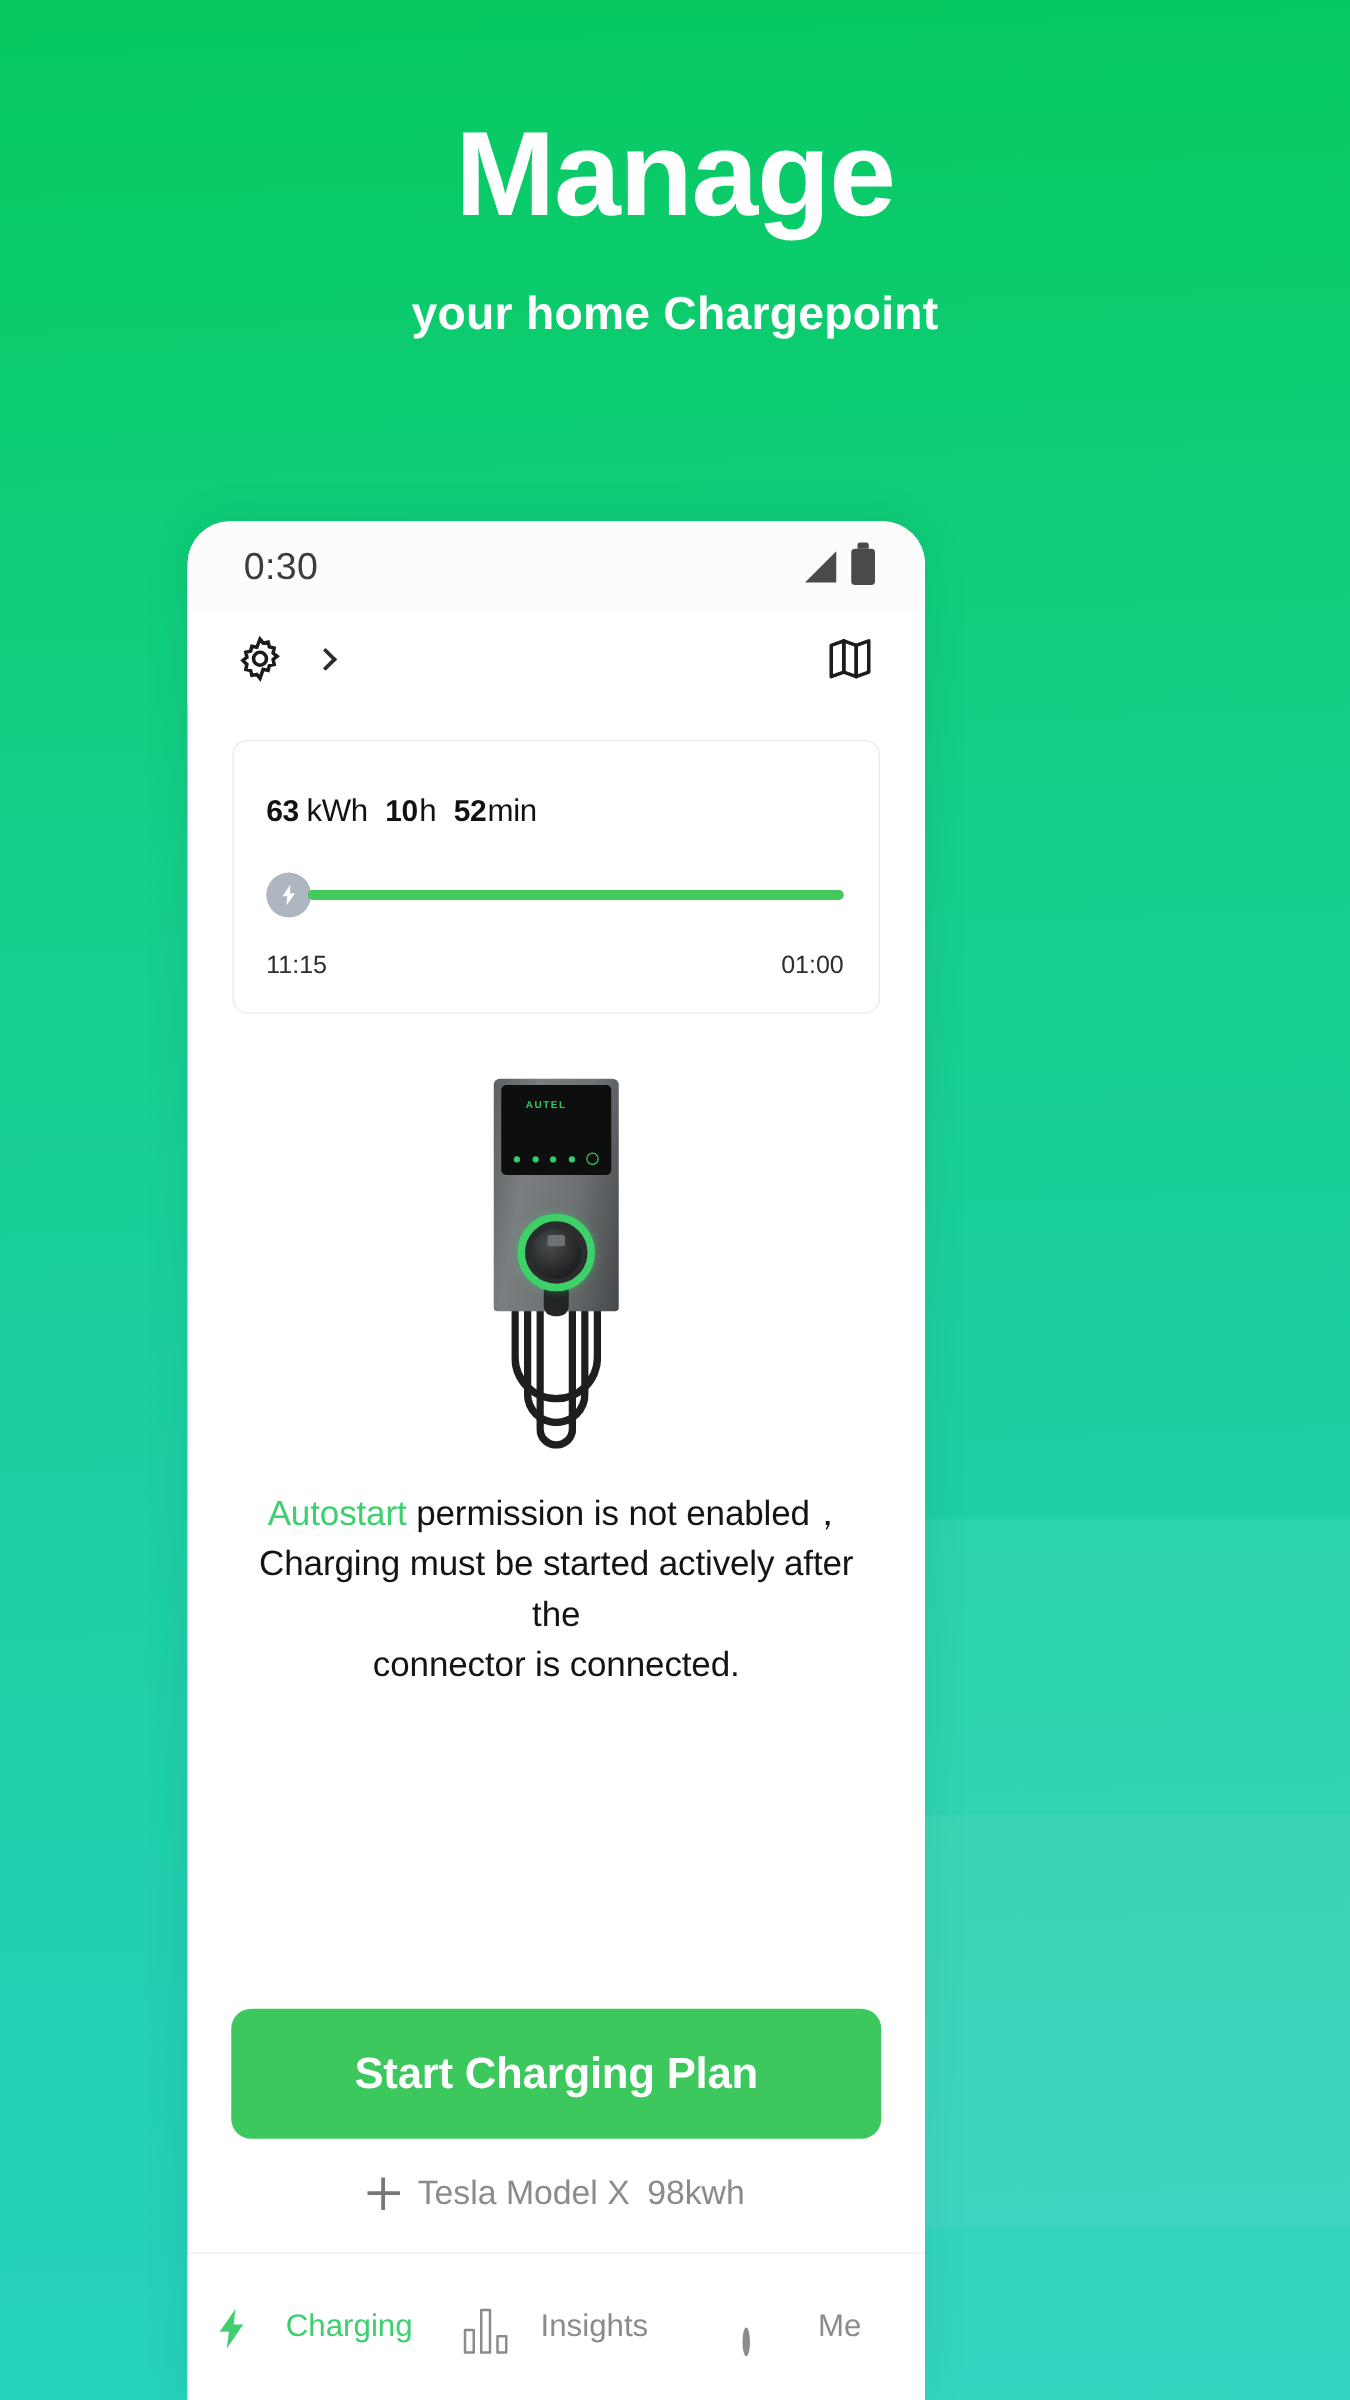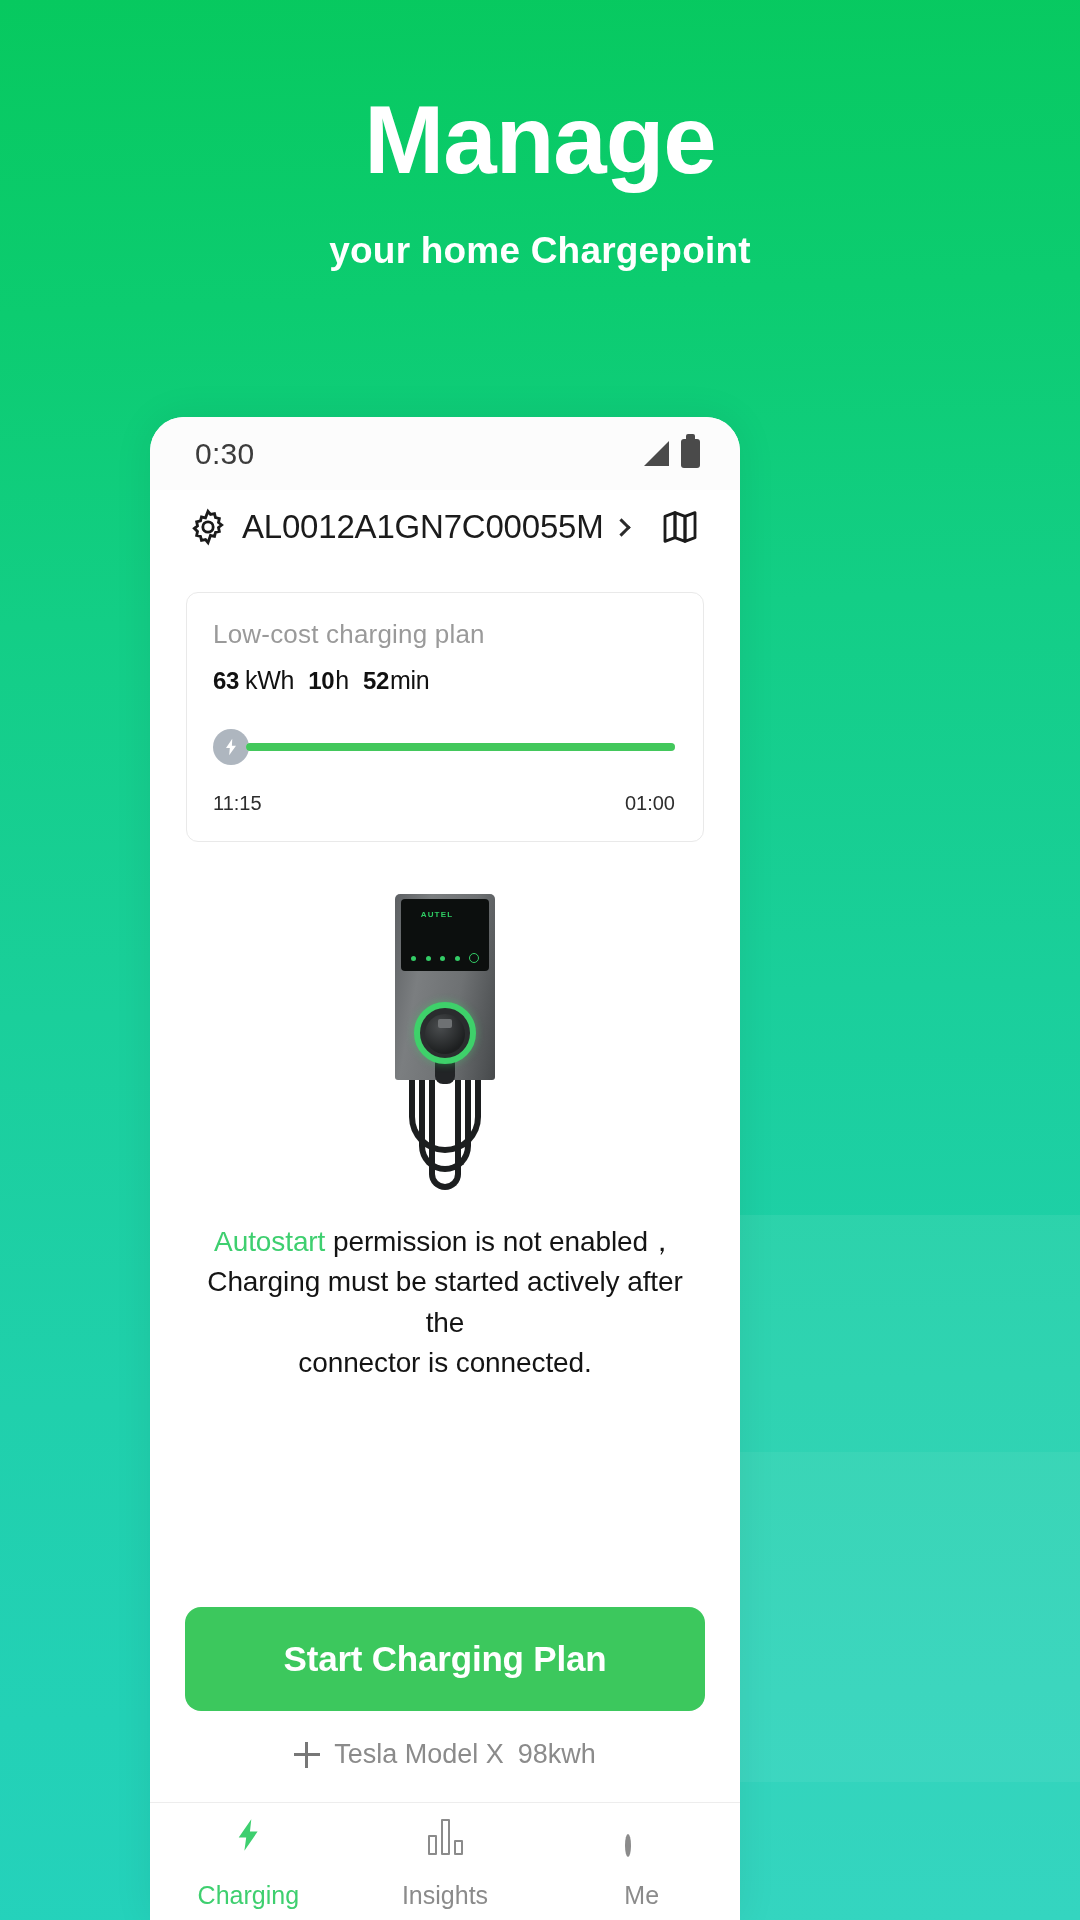--- a/index.html
+++ b/index.html
@@ -221,21 +221,21 @@
   }
   .plus::before { left:0; top:11px; width:26px; height:3px; }
   .plus::after  { top:0; left:11px; width:3px; height:26px; }
 
   
   .tabbar {
     flex:none; height:118px; border-top:1px solid #ededed;
     display:flex; background:#fff;
   }
   .tab {
-    flex:1; display:flex; flex-direction:column;
+    flex:1; display:flex; 
     align-items:center; justify-content:center; gap:26px;
     cursor:pointer;
   }
   .tab-label { font-size:25px; color:#8b8b8b; }
   .tab.active .tab-label { color:#3ecf6f; }
   .tab-ico { height:42px; display:flex; align-items:flex-end; }
   .bars { display:flex; align-items:flex-end; gap:4px; }
   .bars i {
     display:block; width:9px; border:2.5px solid #8b8b8b; border-radius:1px;
     background:transparent;
@@ -272,34 +272,32 @@
     </div>
   </div>
 
   <div class="dev-header">
     <span class="gear">
       <svg viewBox="0 0 24 24" width="40" height="40" fill="none" stroke="#1b1b1b" stroke-width="1.7">
         <path d="M12 2.6l1.5 1.9 2.4-.5.6 2.3 2.3.6-.5 2.4 1.9 1.5-1.9 1.5.5 2.4-2.3.6-.6 2.3-2.4-.5L12 21.4l-1.5-1.9-2.4.5-.6-2.3-2.3-.6.5-2.4L3.8 12.8l1.9-1.5-.5-2.4 2.3-.6.6-2.3 2.4.5z"></path>
         <circle cx="12" cy="12" r="3.1"></circle>
       </svg>
     </span>
-    <span class="dev-id">AL0012A1GN7C00055M</span>
     <span class="chev"></span>
     <span class="spacer"></span>
     <span class="map-icon">
       <svg viewBox="0 0 24 24" width="40" height="40" fill="none" stroke="#1b1b1b" stroke-width="1.7" stroke-linejoin="round">
         <path d="M3 5.6l6-2.2v15l-6 2.2z"></path>
         <path d="M9 3.4l6 2.2v15l-6-2.2z"></path>
         <path d="M15 5.6l6-2.2v15l-6 2.2z"></path>
       </svg>
     </span>
   </div>
 
   <div class="card">
-    <div class="card-title">Low-cost charging plan</div>
     <div class="card-figs">
       <span class="fig-num">63</span>
       <span class="fig-unit">kWh</span>
       <span class="fig-num">10</span>
       <span class="fig-unit tight">h</span>
       <span class="fig-num">52</span>
       <span class="fig-unit tight">min</span>
     </div>
 
     <div class="progress-wrap">

